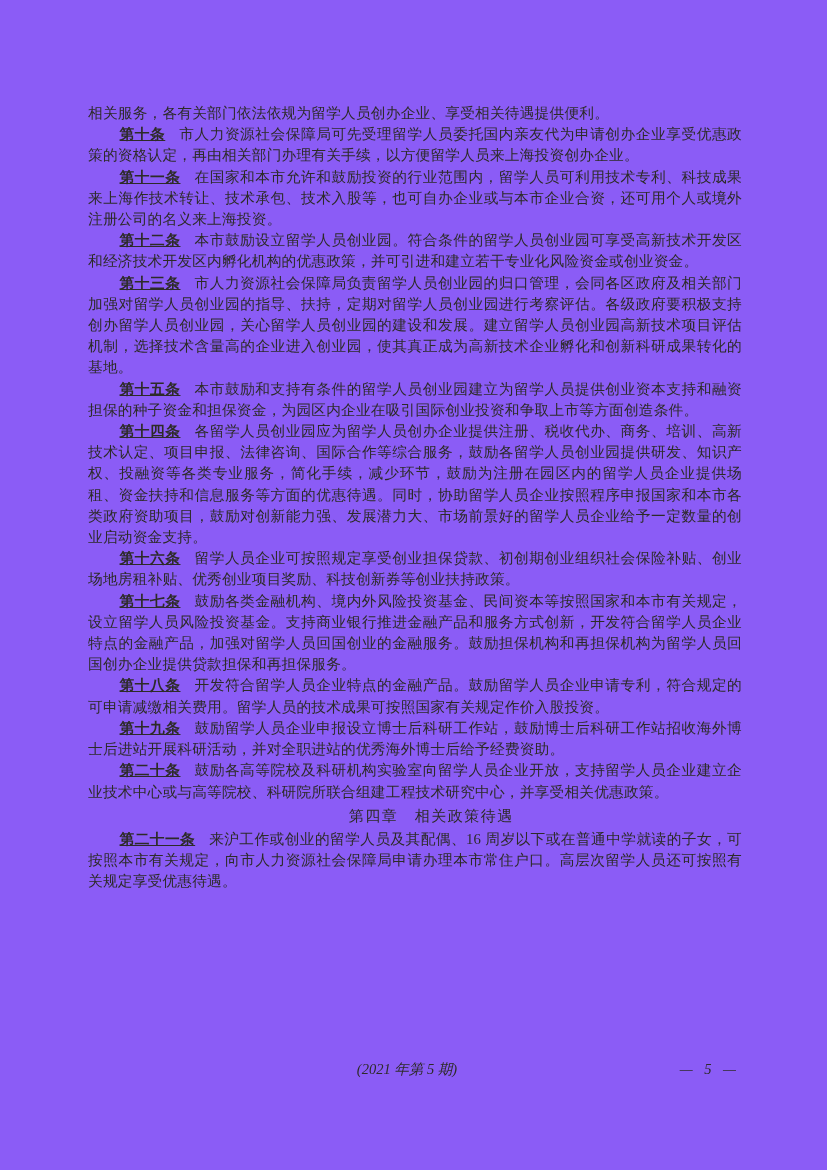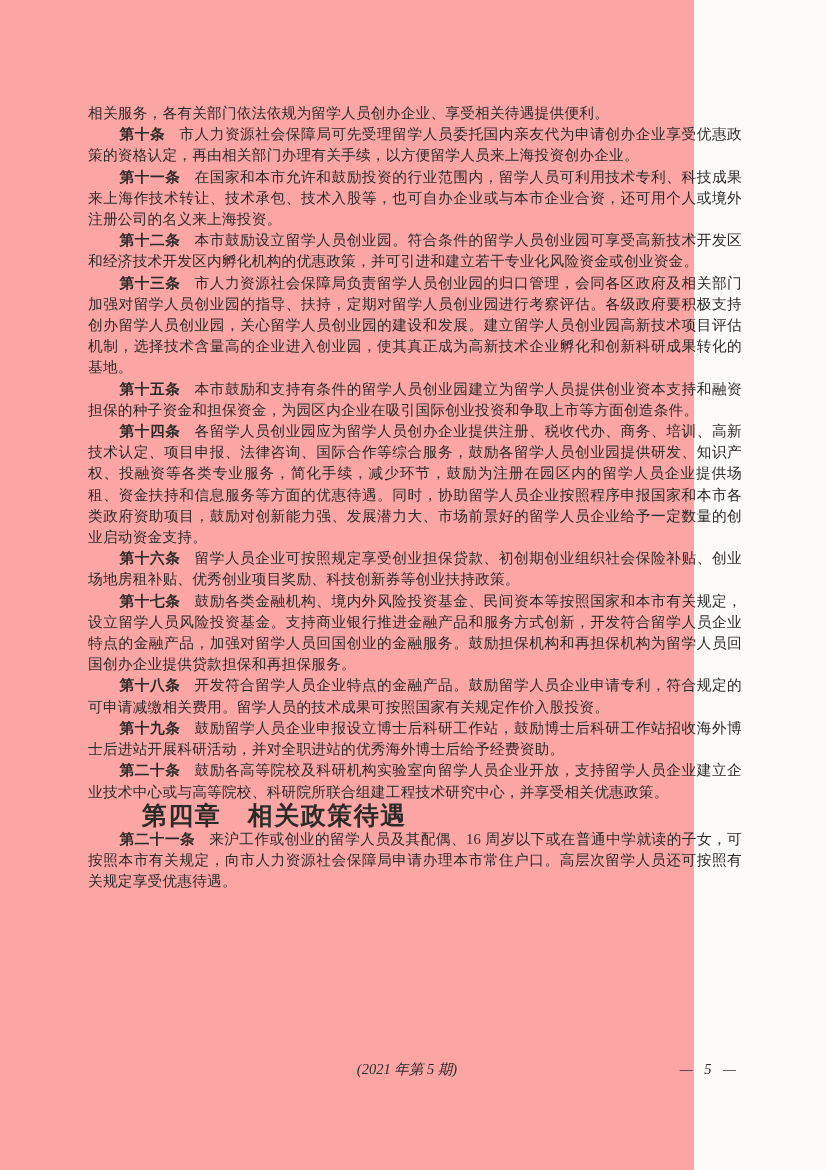--- a/index.html
+++ b/index.html
@@ -7,23 +7,23 @@
     padding: 0;
   }
   body {
     width: 827px;
     height: 1170px;
     background: #fbfaf7;
     overflow: hidden;
   }
   .sheet {
     position: relative;
-    width: 694px;
+    width: 827px;
     height: 1170px;
-    background: #fca5a5;
+    background: #8b5cf6;
     font-family: "Liberation Serif", "DejaVu Serif", serif;
     color: #2d2b28;
   }
   .text-block {
     position: absolute;
     left: 88px;
     top: 103px;
     width: 654px;
     font-size: 14.7px;
     line-height: 21.2px;
@@ -35,27 +35,28 @@
     margin: 0;
     padding: 0;
     text-indent: 2.15em;
   }
   .text-block p.cont {
     text-indent: 0;
   }
   .art-num {
     font-weight: bold;
     margin-right: 0.95em;
+    text-decoration: underline;
   }
   .chapter-heading {
     margin: 29px 0 23px 0;
-    text-align: left;
-    font-size: 25px;
+    text-align: center;
+    font-size: 15px;
     line-height: 26px;
-    font-weight: bold;
+    font-weight: normal;
     text-indent: 0;
     letter-spacing: 1.5px;
   }
   .footer {
     position: absolute;
     left: 88px;
     top: 1058px;
     width: 654px;
     height: 22px;
     font-size: 14.5px;

